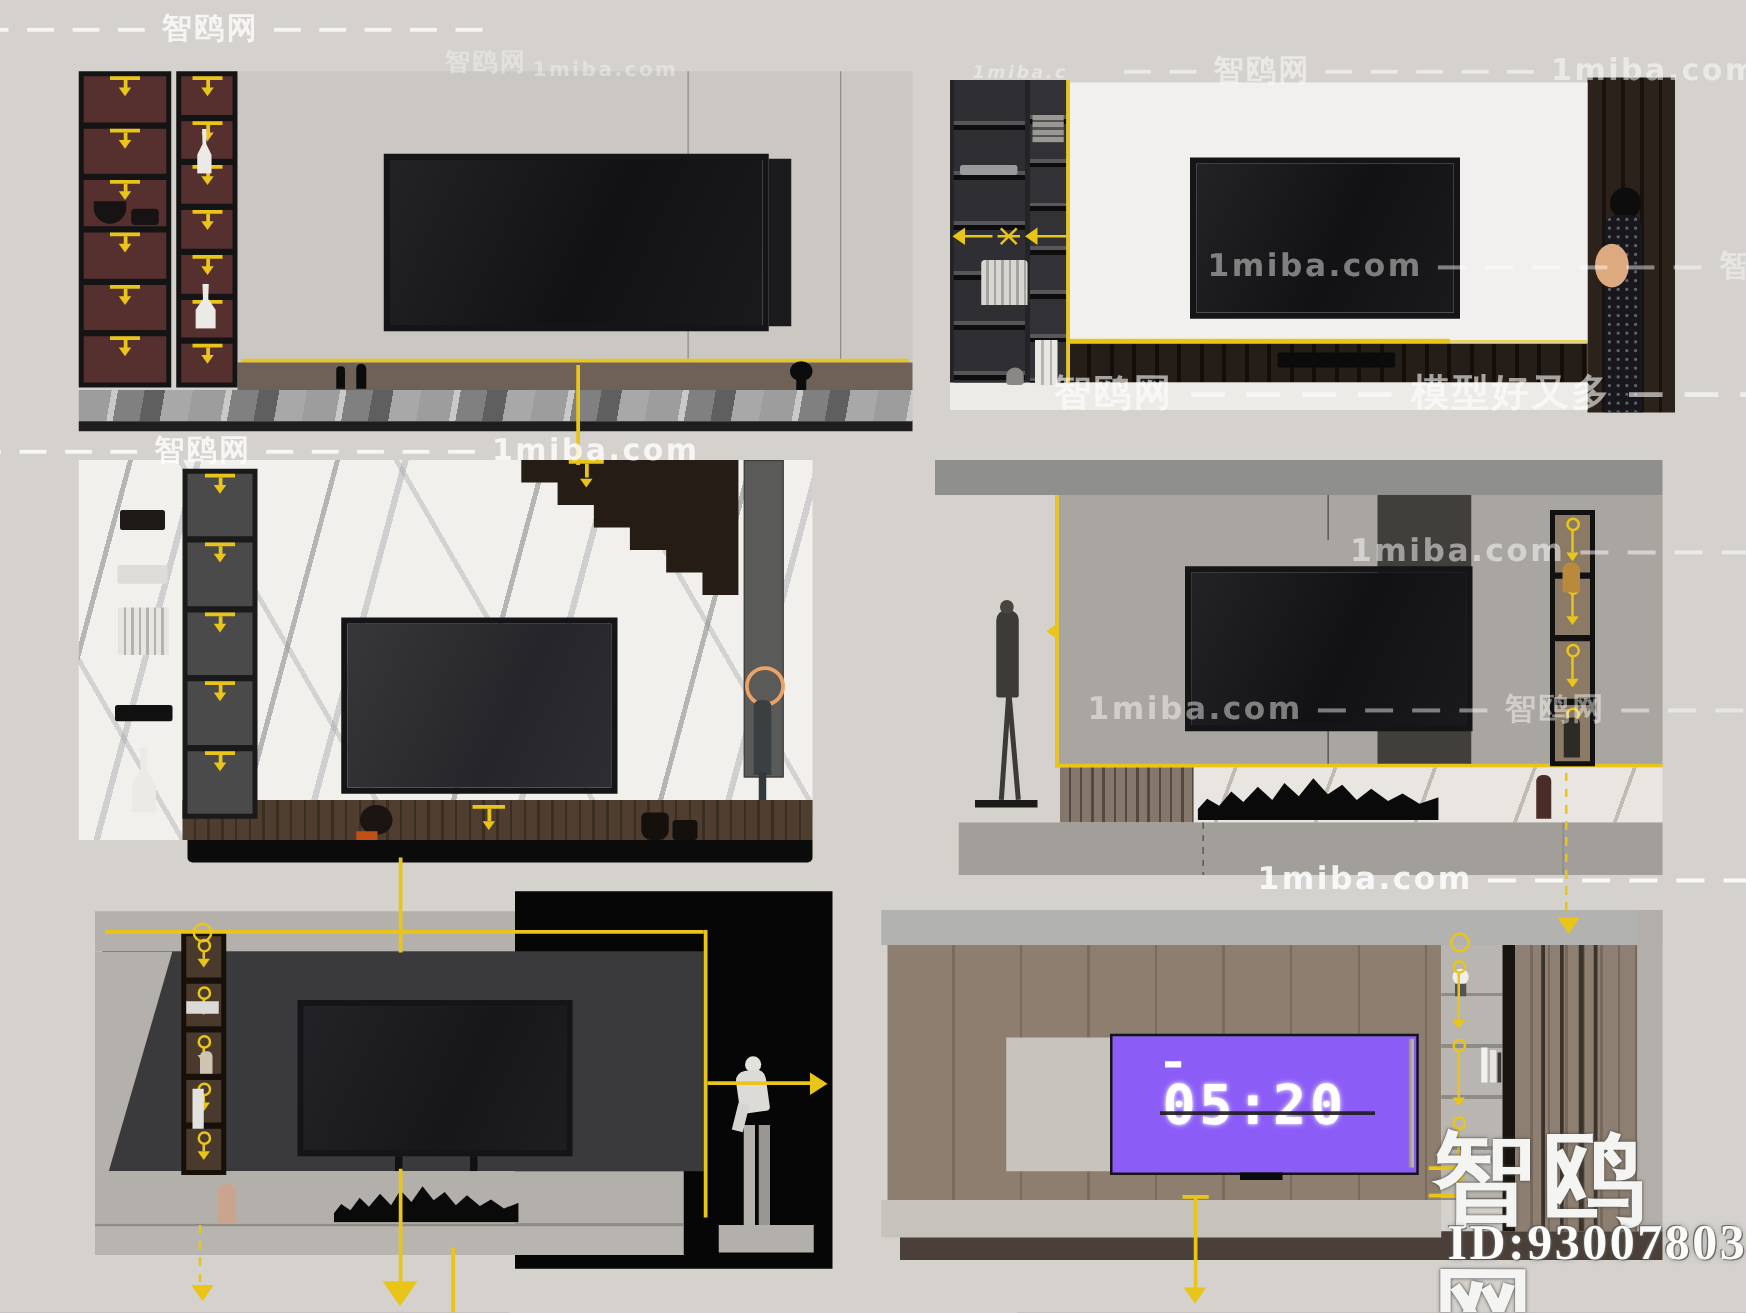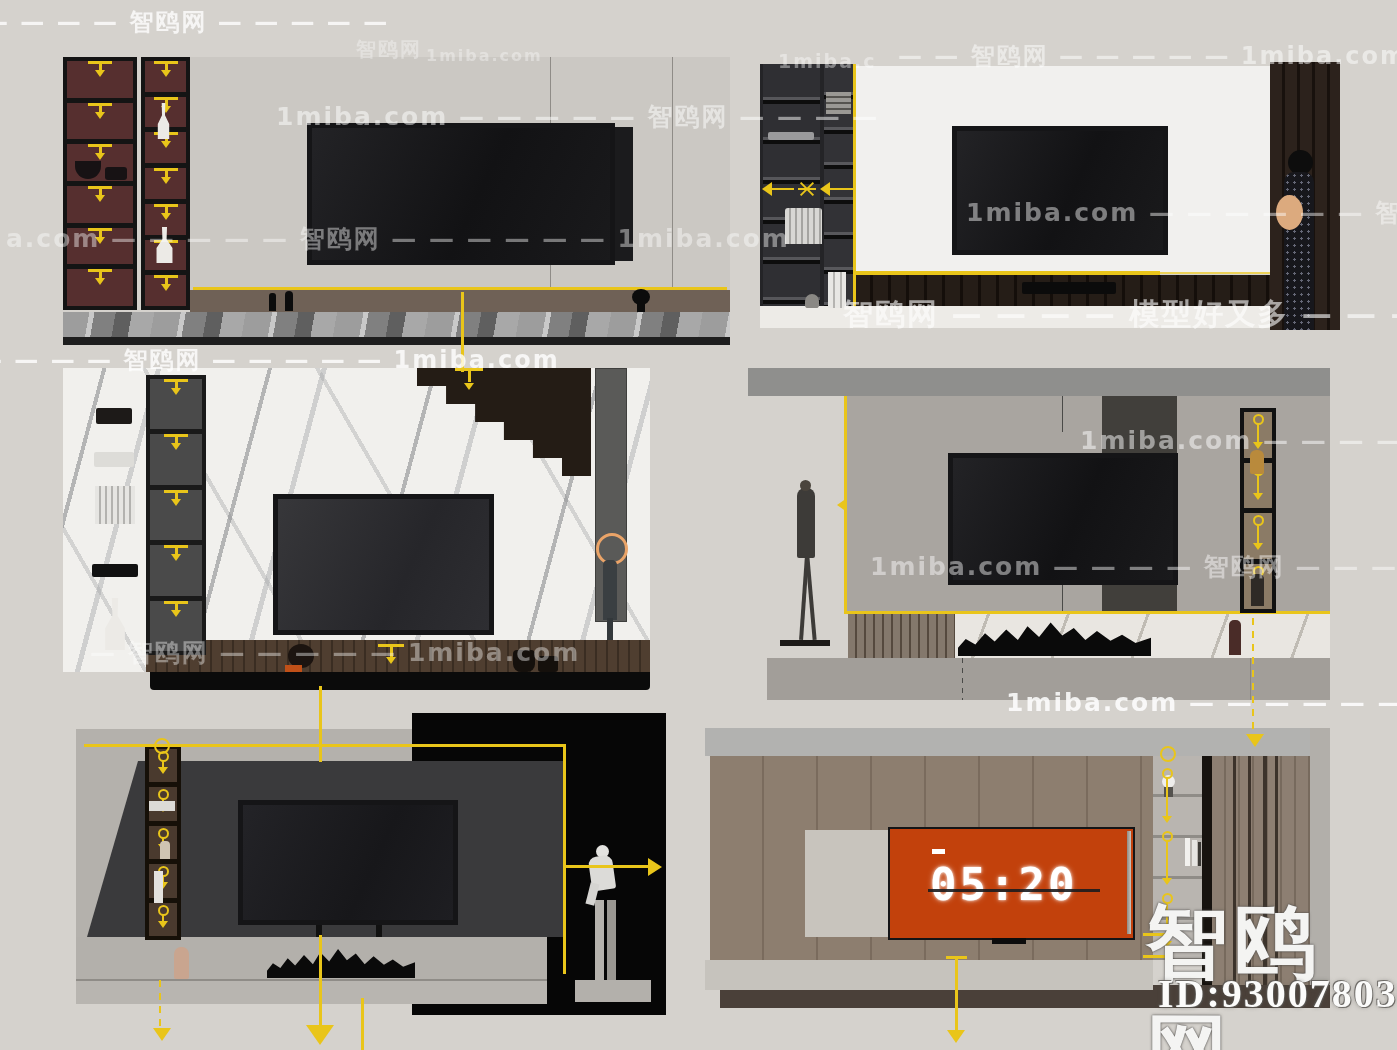--- a/index.html
+++ b/index.html
@@ -382,21 +382,21 @@
     <div class="ytipright" style="left:572px;top:145px;"></div>
   </div>
 
   <div class="panel" style="left:705px;top:728px;width:625px;height:280px;">
     <div class="abs" style="left:0;top:0;width:625px;height:28px;background:#b2b2b0;"></div>
     <div class="abs" style="left:15px;top:257px;width:610px;height:23px;background:#4a4039;"></div>
     <div class="abs" style="left:5px;top:28px;width:443px;height:204px;
          background:repeating-linear-gradient(90deg,#8d7e6f 0 52px,#7a6b5d 52px 54px);"></div>
     <div class="abs" style="left:100px;top:102px;width:235px;height:107px;background:#c8c4bd;"></div>
 
-    <div class="abs" style="left:183px;top:99px;width:247px;height:113px;background:#c2410c;border:2px solid #141416;box-sizing:border-box;">
+    <div class="abs" style="left:183px;top:99px;width:247px;height:113px;background:#8b5cf6;border:2px solid #141416;box-sizing:border-box;">
       <div class="abs" style="left:42px;top:20px;width:13px;height:5px;background:#fff;"></div>
       <div class="clock-digits" style="left:40px;top:30px;font-size:44px;">05:20</div>
       <div class="abs" style="left:38px;top:60px;width:172px;height:3px;background:#1c1c1e;opacity:.9;"></div>
       <div class="abs" style="right:2px;top:2px;width:4px;height:103px;background:linear-gradient(90deg,#8f8b85,#c8c4bd);"></div>
     </div>
     <div class="abs" style="left:287px;top:210px;width:34px;height:6px;background:#0c0c0c;"></div>
 
     <div class="abs" style="left:448px;top:28px;width:49px;height:204px;background:#b9b5b0;
          background-image:repeating-linear-gradient(180deg,transparent 0 38px,#8f8c87 38px 41px);"></div>
     <div class="abs" style="left:457px;top:47px;width:13px;height:13px;background:#efeeec;border-radius:50%;"></div>
@@ -449,24 +449,21 @@
   <div class="yline" style="left:955px;top:958px;width:3px;height:75px;z-index:40;"></div>
   <div class="yline" style="left:946px;top:956px;width:21px;height:3px;z-index:40;"></div>
   <div class="ytipdown" style="left:947px;top:1030px;z-index:40;"></div>
 
   <div id="logo" style="left:1146px;top:888px;font-size:82px;">智鸥网</div>
   <div id="model-id" style="left:1158px;top:970px;font-size:40px;">ID:930078036</div>
 
 <span class="wm" style="left: -16px; top: 6px; font-size: 24px; color: rgba(255, 255, 255, 0.78);">— — — — 智鸥网 — — — — —</span>
     <span class="wm" style="left: 356px; top: 36px; font-size: 20px; color: rgba(255, 255, 255, 0.35);">智鸥网</span>
     <span class="wm" style="left: 426px; top: 46px; font-size: 16px; color: rgba(255, 255, 255, 0.35);">1miba.com</span>
-    <span class="wm" style="left: 778px; top: 50px; font-size: 19px; color: rgba(255, 255, 255, 0.4);">1miba.c</span>
+    <span class="wm" style="left: 778px; top: 50px; font-size: 14px; color: rgba(255, 255, 255, 0.4); font-style: italic;">1miba.c</span>
     <span class="wm" style="left: 898px; top: 40px; font-size: 24px; color: rgba(255, 255, 255, 0.5);">— — 智鸥网 — — — — — 1miba.com</span>
-    <span class="wm" style="left: 276px; top: 100px; font-size: 25px; color: rgba(255, 255, 255, 0.5);">1miba.com — — — — — 智鸥网 — — — —</span>
     <span class="wm" style="left: 966px; top: 196px; font-size: 25px; color: rgba(255, 255, 255, 0.45);">1miba.com — — — — — — 智鸥网 — —</span>
-    <span class="wm" style="left: 6px; top: 222px; font-size: 25px; color: rgba(255, 255, 255, 0.42);">a.com — — — — — 智鸥网 — — — — — — 1miba.com</span>
     <span class="wm" style="left: 843px; top: 294px; font-size: 30px; color: rgba(255, 255, 255, 0.6);">智鸥网 — — — — 模型好又多 — — —</span>
     <span class="wm" style="left: -22px; top: 344px; font-size: 24px; color: rgba(255, 255, 255, 0.8);">— — — — 智鸥网 — — — — — 1miba.com</span>
     <span class="wm" style="left: 1080px; top: 424px; font-size: 25px; color: rgba(255, 255, 255, 0.5);">1miba.com — — — — — 智鸥网</span>
     <span class="wm" style="left: 870px; top: 550px; font-size: 25px; color: rgba(255, 255, 255, 0.45);">1miba.com — — — — 智鸥网 — — — — — 1miba.com</span>
-    <span class="wm" style="left: 90px; top: 636px; font-size: 25px; color: rgba(255, 255, 255, 0.4);">— 智鸥网 — — — — — 1miba.com</span>
     <span class="wm" style="left: 1006px; top: 686px; font-size: 25px; color: rgba(255, 255, 255, 0.85);">1miba.com — — — — — — 智鸥网 — — —</span>
   </div>
 
 </body></html>

